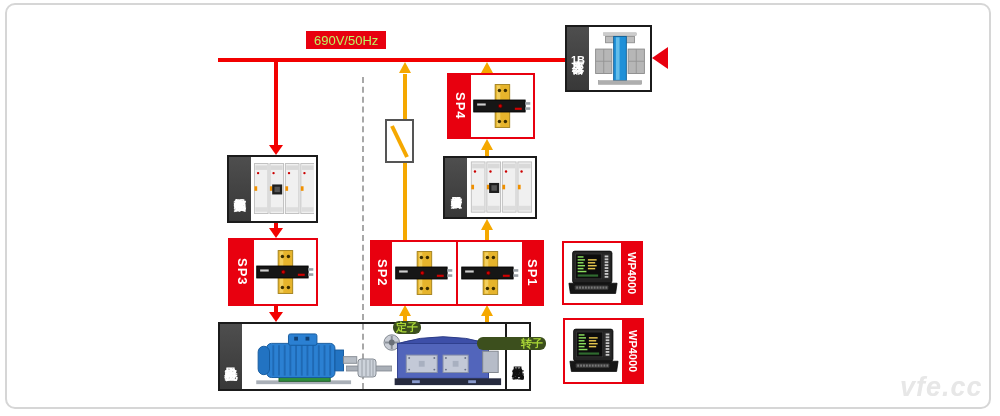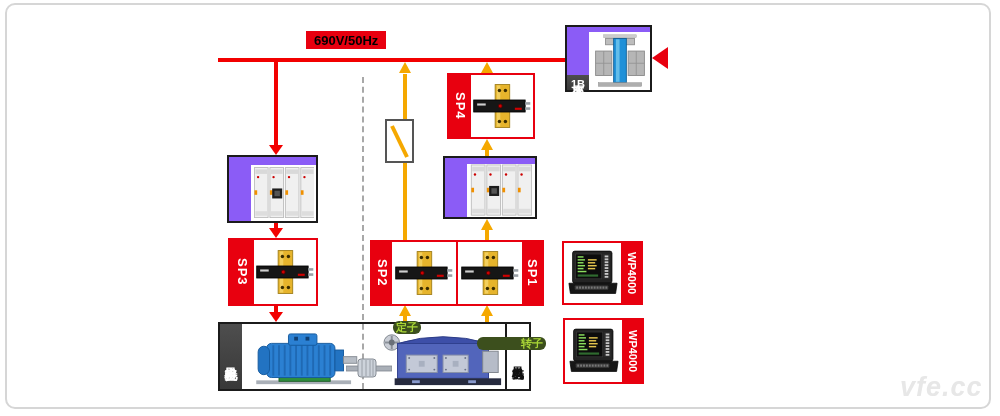--- a/index.html
+++ b/index.html
@@ -9,30 +9,30 @@
 
   
   .hline{position:absolute;background:#f20000;z-index:1;}
   .vline-red{position:absolute;background:#f20000;z-index:1;}
   .vline-yel{position:absolute;background:#f5a800;z-index:1;}
   .arr-down-red{position:absolute;width:0;height:0;border-left:7px solid transparent;border-right:7px solid transparent;border-top:10px solid #f20000;z-index:2;}
   .arr-up-yel{position:absolute;width:0;height:0;border-left:6px solid transparent;border-right:6px solid transparent;border-bottom:11px solid #f5a800;z-index:2;}
   .dashed{position:absolute;width:0;border-left:2px dashed #a8a8a8;z-index:1;}
 
   
-  .dbox{position:absolute;display:flex;background:#8b5cf6;border:2px solid #1b1b1b;z-index:3;align-items:flex-end;}
+  .dbox{position:absolute;display:flex;background:#8b5cf6;border:2px solid #1b1b1b;z-index:3;}
   .rbox{position:absolute;display:flex;background:#fff;border:2px solid #e8000f;z-index:3;}
   .strip{display:flex;align-items:center;justify-content:center;flex:0 0 auto;}
   .strip-dark{background:linear-gradient(180deg,#4e4e4e,#383838);color:#fff;}
   .strip-red{background:#e8000f;color:#fff;}
   .strip-white{background:#fff;color:#111;}
   .vtext{writing-mode:vertical-rl;font-weight:bold;line-height:1;letter-spacing:1px;}
   .gfx{flex:1;display:flex;align-items:center;justify-content:center;background:#fff;}
 
-  .red-tag{position:absolute;background:#e8000f;color:#000000;font-weight:bold;display:flex;align-items:center;z-index:4;}
+  .red-tag{position:absolute;background:#e8000f;color:#bef264;font-weight:normal;display:flex;align-items:center;z-index:4;}
   .bus-tag{left:306px;top:31px;height:18px;font-size:13px;padding:0 8px;}
   .grid-tag{left:668px;top:47px;height:22px;font-size:15px;padding:0 7px;}
   .grid-arrow{position:absolute;left:652px;top:47px;width:0;height:0;border-top:11px solid transparent;border-bottom:11px solid transparent;border-right:16px solid #e8000f;z-index:4;}
 
   .green-tag{position:absolute;background:#3c4f1d;color:#a9d636;font-weight:bold;font-size:11px;line-height:13px;padding:0 3px;z-index:5;border-radius:6px;}
 
   .breaker{position:absolute;left:385px;top:119px;width:25px;height:40px;background:#fff;border:2px solid #555;z-index:3;}
 
   .machine{position:absolute;left:218px;top:322px;width:309px;height:65px;border:2px solid #1b1b1b;z-index:2;background:transparent;}
   .machine .mstrip{position:absolute;top:0;bottom:0;width:22px;display:flex;align-items:center;justify-content:center;}

